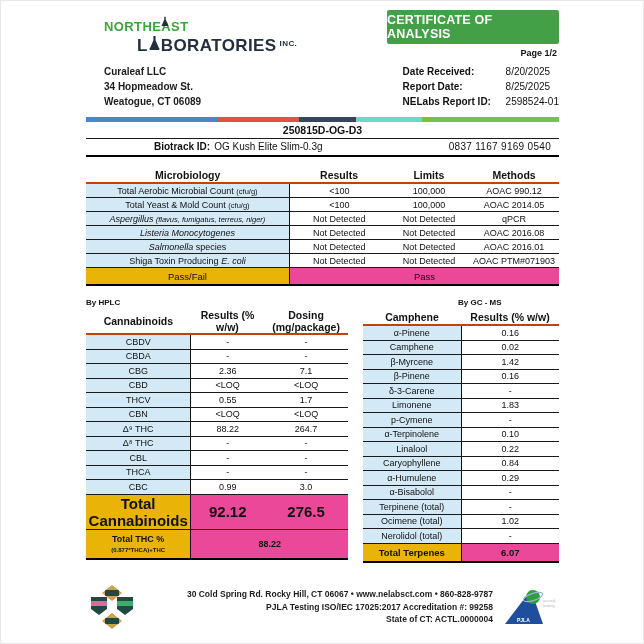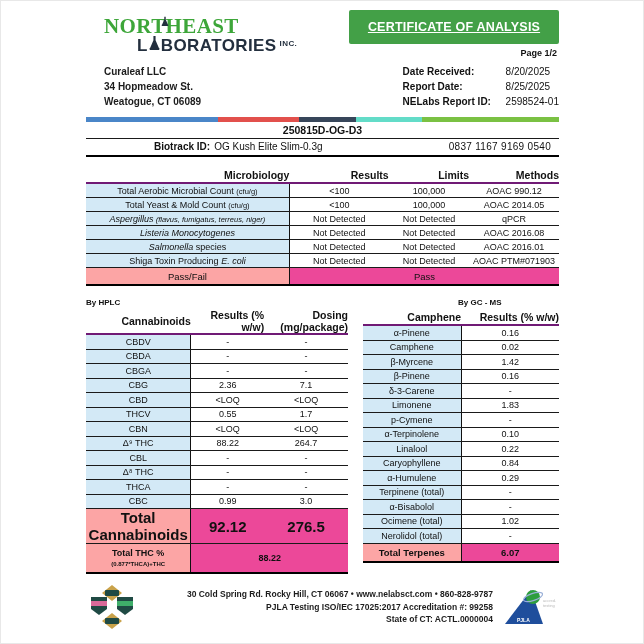--- a/index.html
+++ b/index.html
@@ -3,52 +3,52 @@
 <meta charset="utf-8">
 <style>
   html,body{margin:0;padding:0;background:#fff;}
   body{font-family:"Liberation Sans",sans-serif;color:#111;-webkit-font-smoothing:antialiased;}
   .page{width:644px;height:644px;position:relative;background:#fff;border:1px solid #e8e8e8;box-sizing:border-box;overflow:hidden;}
   .content{position:absolute;left:85px;top:0;width:473px;}
 
   
   .hdr{display:flex;justify-content:space-between;align-items:flex-start;margin-top:9px;}
   .logo{position:relative;padding-top:8px;margin-left:18px;}
-  .logo-l1{font-size:21px;font-weight:bold;color:#3da639;letter-spacing:.4px;line-height:17px;font-family:Liberation Serif, serif;}
+  .logo-l1{font-size:13px;font-weight:bold;color:#3da639;letter-spacing:.4px;line-height:17px;}
   .logo-l2{font-size:17px;font-weight:bold;color:#232f3e;letter-spacing:.4px;line-height:17px;margin-left:33px;display:flex;align-items:flex-end;}
   .logo-inc{font-size:8px;font-weight:bold;color:#232f3e;margin-left:3px;margin-bottom:2px;}
   .flask-top{position:absolute;top:2px;left:57px;}
   .flask-mid{margin:0 1px 1px 1px;}
   .cert-col{display:flex;flex-direction:column;align-items:flex-end;}
-  .cert-banner{background:#43a047;color:#fff;font-weight:bold;font-size:12.5px;width:210px;height:34px;display:flex;align-items:center;justify-content:center;border-radius:2px;letter-spacing:.2px;text-decoration:underline;}
+  .cert-banner{background:#43a047;color:#fff;font-weight:bold;font-size:12.5px;width:172px;height:34px;display:flex;align-items:center;justify-content:center;border-radius:2px;letter-spacing:.2px;}
   .page-label{font-size:9px;font-weight:bold;margin-top:4px;margin-right:2px;}
 
   .info-row{display:flex;justify-content:space-between;margin-top:6px;}
   .client{margin-left:18px;font-size:10px;font-weight:600;line-height:15px;color:#1c1c1c;}
   .meta{display:grid;grid-template-columns:95px auto;font-size:10px;line-height:15px;column-gap:8px;}
   .meta .lbl{font-weight:600;}
 
   
   .color-bar{display:flex;height:5px;margin-top:8px;}
   .color-bar div{height:100%;}
   .sample-id{font-size:10.5px;font-weight:bold;text-align:center;padding:2px 0 2px 0;border-bottom:1.2px solid #1a1a1a;}
   .biotrack-row{display:flex;justify-content:space-between;align-items:flex-end;font-size:10px;padding:2px 8px 3px 68px;border-bottom:2.5px solid #000;}
   .biotrack-left .bl{font-weight:600;margin-right:4px;}
   .track-num{font-size:10px;letter-spacing:.3px;}
 
   
   table{border-collapse:collapse;}
   td,th{padding:0;}
-  .tbl th{font-size:10.5px;font-weight:bold;text-align:right;height:15px;border-bottom:2px solid #701a75;}
+  .tbl th{font-size:10.5px;font-weight:bold;text-align:center;height:15px;border-bottom:2px solid #c2410c;}
   .tbl td{font-size:9px;text-align:center;border-bottom:1px solid #1a1a1a;height:13px;}
   .c1{background:#d3e9f6;border-right:1.5px solid #111;}
   .it{font-style:italic;}
   .sm{font-size:7.5px;}
   .green{background:#ec4899;}
-  .white-c1{background:#fca5a5;border-right:1.5px solid #111;}
+  .white-c1{background:#eab308;border-right:1.5px solid #111;}
   .bold{font-weight:bold;}
 
   
   .micro{width:100%;margin-top:10px;}
   .micro td:last-child,.micro th:last-child{}
   .micro .pass-row td{height:16px;border-bottom:2.5px solid #000;font-size:9.5px;}
 
   
   .lower{display:flex;justify-content:space-between;margin-top:12px;}
   .method-label{font-size:8px;font-weight:600;text-align:left;margin-bottom:2px;}
@@ -211,25 +211,20 @@
                 <td class="c1">CBDV</td>
                 <td>-</td>
                 <td>-</td>
               </tr>
               <tr>
                 <td class="c1">CBDA</td>
                 <td>-</td>
                 <td>-</td>
               </tr>
               <tr>
-                <td class="c1">CBGA</td>
-                <td>-</td>
-                <td>-</td>
-              </tr>
-              <tr>
                 <td class="c1">CBG</td>
                 <td>2.36</td>
                 <td>7.1</td>
               </tr>
               <tr>
                 <td class="c1">CBD</td>
                 <td>&lt;LOQ</td>
                 <td>&lt;LOQ</td>
               </tr>
               <tr>
@@ -241,26 +236,26 @@
                 <td class="c1">CBN</td>
                 <td>&lt;LOQ</td>
                 <td>&lt;LOQ</td>
               </tr>
               <tr>
                 <td class="c1">Δ⁹ THC</td>
                 <td>88.22</td>
                 <td>264.7</td>
               </tr>
               <tr>
+                <td class="c1">Δ⁸ THC</td>
+                <td>-</td>
+                <td>-</td>
+              </tr>
+              <tr>
                 <td class="c1">CBL</td>
-                <td>-</td>
-                <td>-</td>
-              </tr>
-              <tr>
-                <td class="c1">Δ⁸ THC</td>
                 <td>-</td>
                 <td>-</td>
               </tr>
               <tr>
                 <td class="c1">THCA</td>
                 <td>-</td>
                 <td>-</td>
               </tr>
               <tr>
                 <td class="c1">CBC</td>
@@ -336,25 +331,25 @@
               </tr>
               <tr>
                 <td class="c1">Caryophyllene</td>
                 <td>0.84</td>
               </tr>
               <tr>
                 <td class="c1">α-Humulene</td>
                 <td>0.29</td>
               </tr>
               <tr>
+                <td class="c1">α-Bisabolol</td>
+                <td>-</td>
+              </tr>
+              <tr>
                 <td class="c1">Terpinene (total)</td>
-                <td>-</td>
-              </tr>
-              <tr>
-                <td class="c1">α-Bisabolol</td>
                 <td>-</td>
               </tr>
               <tr>
                 <td class="c1">Ocimene (total)</td>
                 <td>1.02</td>
               </tr>
               <tr>
                 <td class="c1">Nerolidol (total)</td>
                 <td>-</td>
               </tr>

